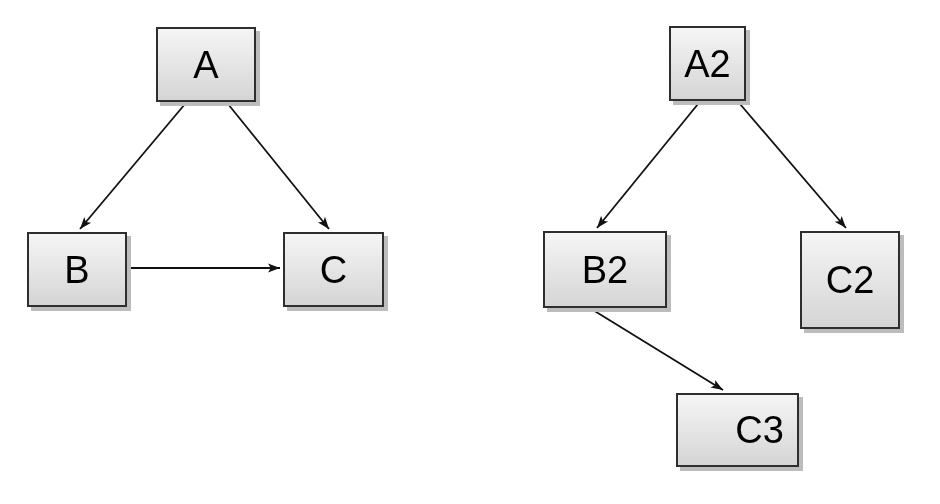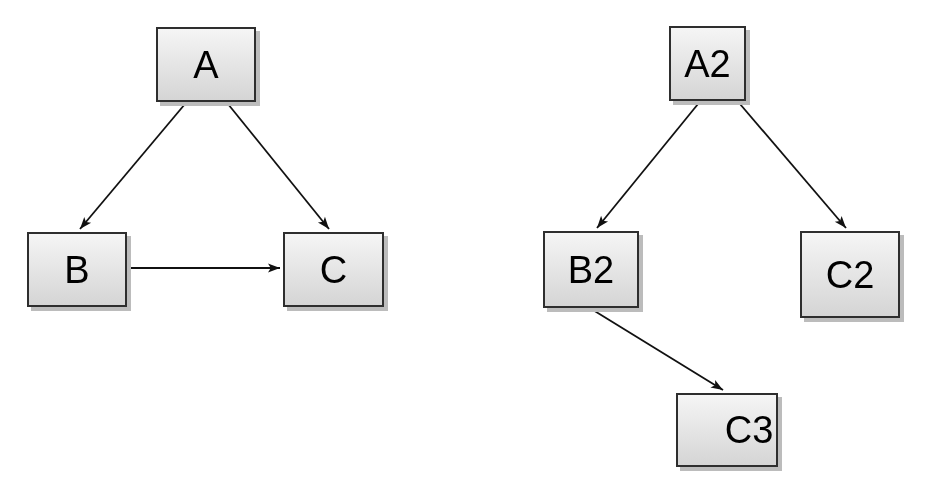--- a/index.html
+++ b/index.html
@@ -67,23 +67,23 @@
       </div>
       <div class="node" style="left: 27px; top: 232px; width: 100px; height: 75px;">
         <span class="node-label">B</span>
       </div>
       <div class="node" style="left: 283px; top: 232px; width: 101px; height: 75px;">
         <span class="node-label">C</span>
       </div>
       <div class="node" style="left: 669px; top: 26px; width: 77px; height: 75px;">
         <span class="node-label">A2</span>
       </div>
-      <div class="node" style="left: 543px; top: 231px; width: 96px; height: 77px;">
+      <div class="node" style="left: 543px; top: 231px; width: 124px; height: 77px;">
         <span class="node-label">B2</span>
       </div>
-      <div class="node" style="left: 800px; top: 231px; width: 100px; height: 87px; align-items: center;">
+      <div class="node" style="left: 800px; top: 231px; width: 100px; height: 98px; align-items: center;">
         <span class="node-label">C2</span>
       </div>
-      <div class="node" style="left: 676px; top: 393px; width: 102px; height: 74px; padding-left: 44px;">
+      <div class="node" style="left: 676px; top: 393px; width: 123px; height: 74px; padding-left: 44px;">
         <span class="node-label">C3</span>
       </div>
     </div>
 </div>
 
 </body></html>

